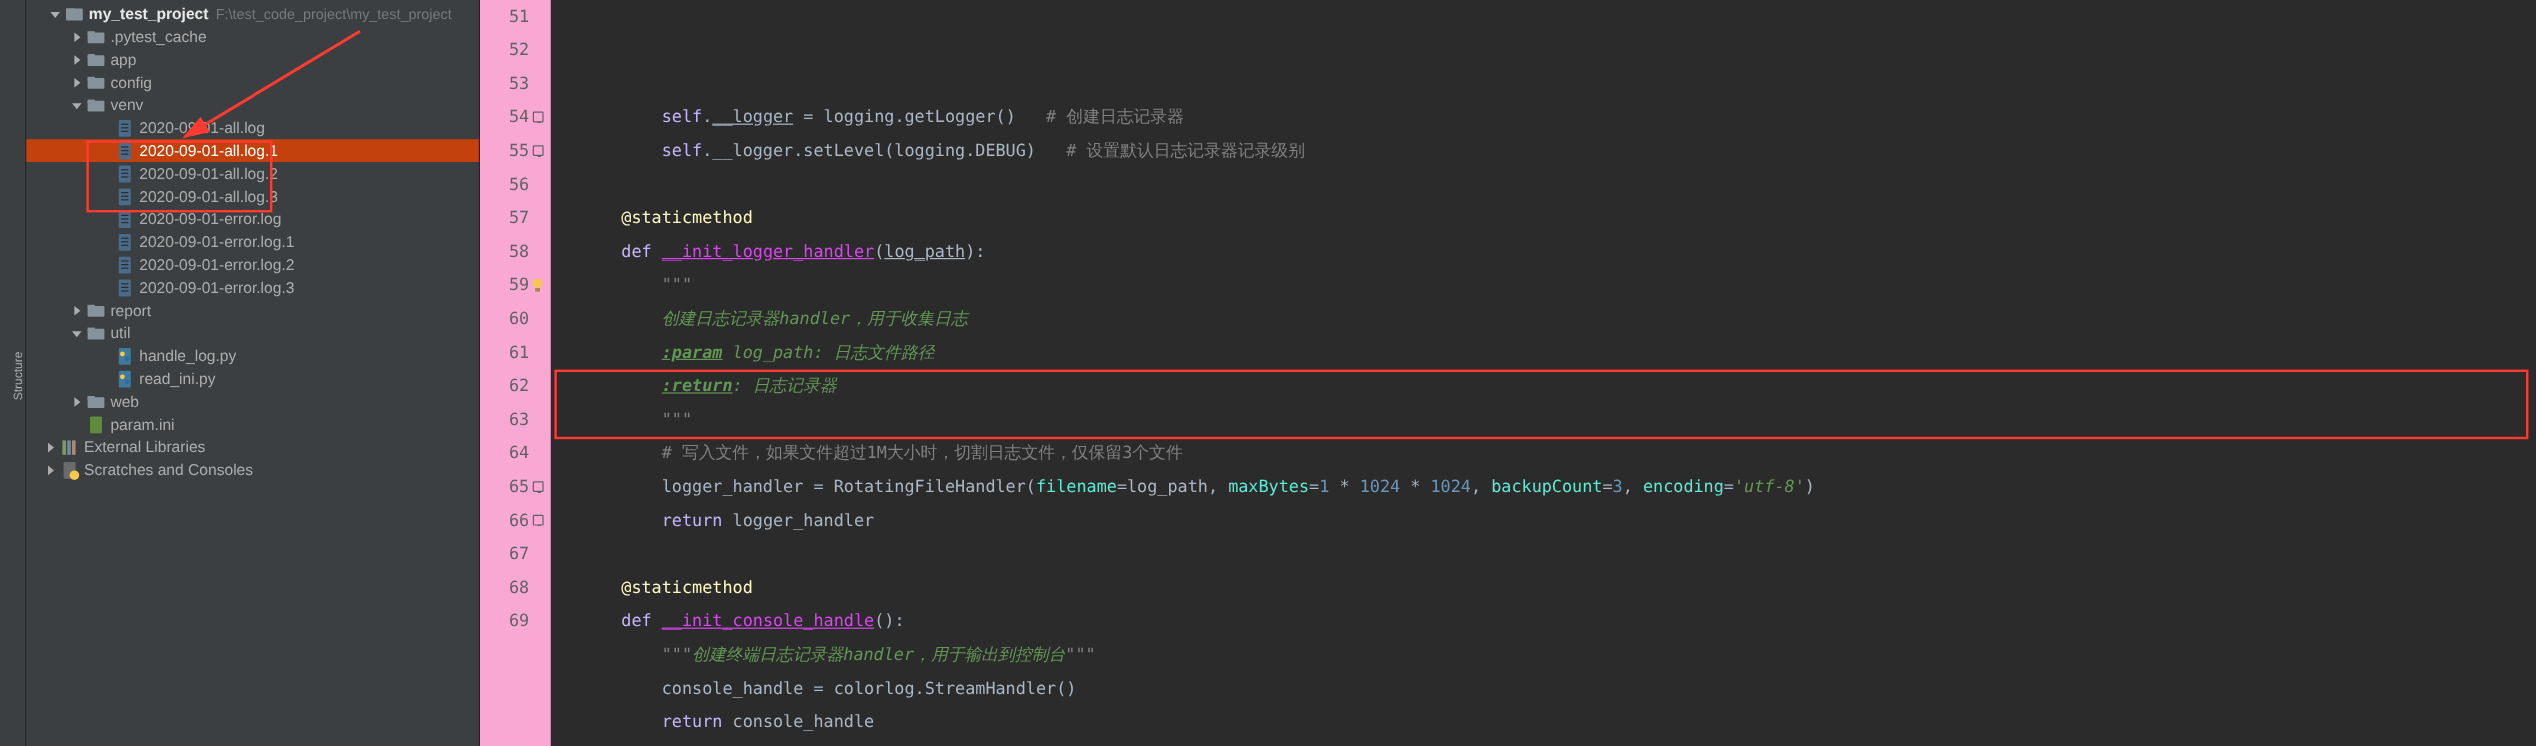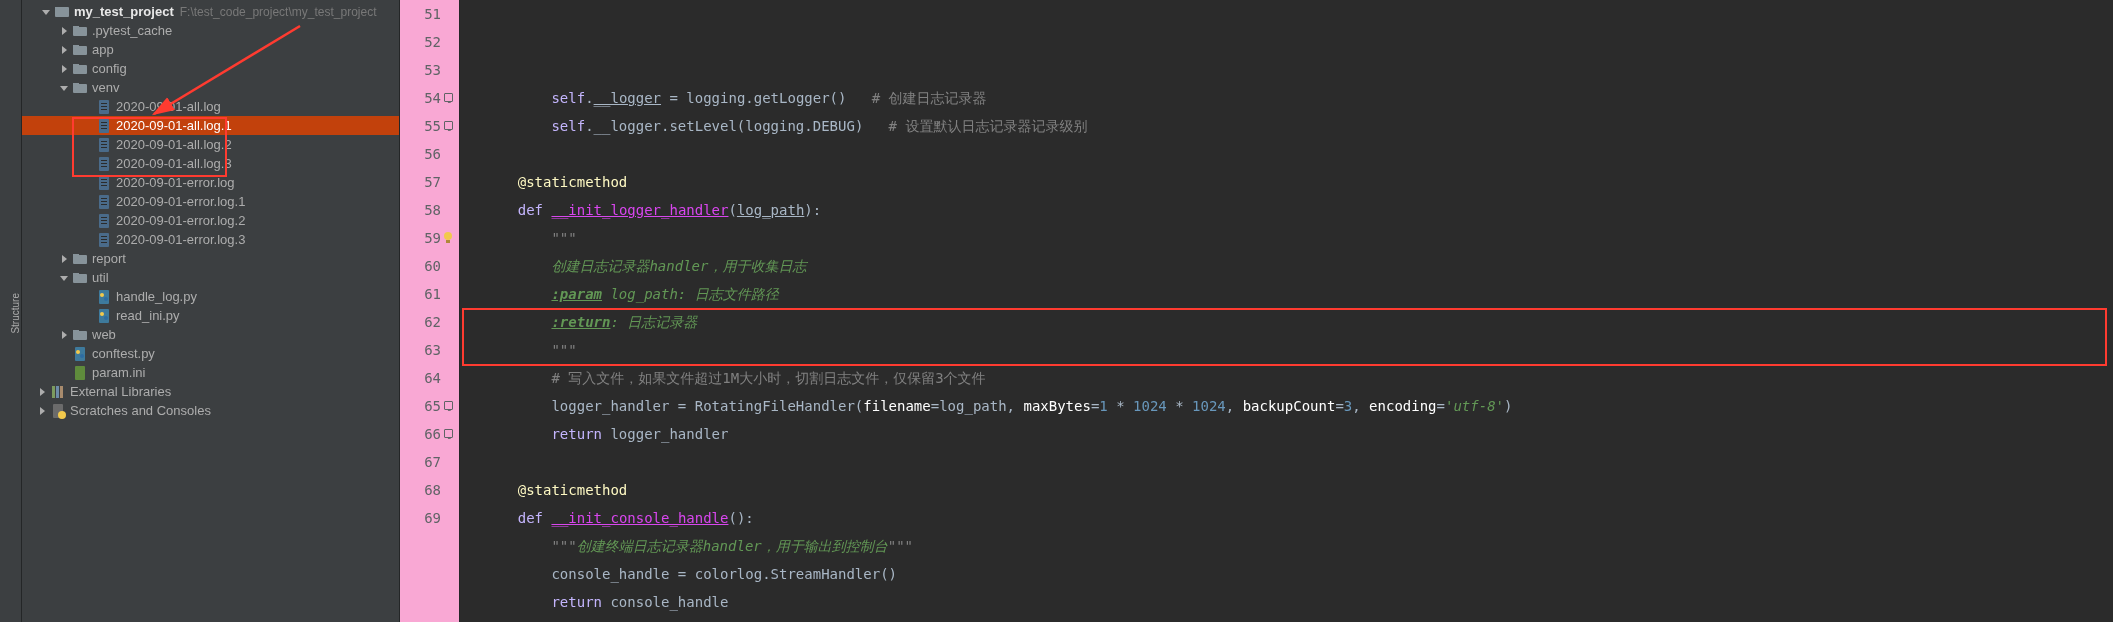--- a/index.html
+++ b/index.html
@@ -112,21 +112,21 @@
     color: #a9b7c6;
     position: relative;
   }
   .code .line { height: 28px; }
   .kw   { color: #c4b5fd; }
   .dec  { color: #fef9c3; }
   .str  { color: #808080; }
   .doc  { color: #629755; font-style: italic; margin-top: 10px; }
   .doctag{ color:#629755; font-style:italic; font-weight:bold; text-decoration: underline;}
   .num  { color: #6897bb; }
-  .par  { color: #ffffff; }
+  .par  { color: #5eead4; }
   .fn   { color: #d946ef; text-decoration: underline; }
   .und  { text-decoration: underline; color:#a9b7c6; }
   .cmt  { color: #808080; }
   
   .code-redbox {
     position: absolute;
     border: 2px solid #ff3b30;
     left: 2px;
     top: 308px;   
     height: 58px; 
@@ -374,31 +374,20 @@
           <path d="M3 1 L8 5 L3 9 Z" fill="#adadad"></path>
         </svg>
       </span>
       <span class="row-icon">
         <svg width="16" height="16">
           <rect x="1" y="4" width="14" height="9" rx="1" fill="#87939a"></rect>
           <rect x="1" y="3" width="6" height="3" fill="#87939a"></rect>
         </svg>
       </span>
       <span class="row-label">web</span>
-    </div>
-    <div class="tree-row" style="--indent: 36px;">
-      <span class="row-arrow"></span>
-      <span class="row-icon">
-        <svg width="16" height="16">
-          <rect x="3" y="1" width="10" height="14" rx="1" fill="#3e7a9c"></rect>
-          <circle cx="6" cy="6" r="2" fill="#f2c94c"></circle>
-          <circle cx="10" cy="10" r="2" fill="#2d6ca2"></circle>
-        </svg>
-      </span>
-      <span class="row-label">conftest.py</span>
     </div>
     <div class="tree-row" style="--indent: 36px;">
       <span class="row-arrow"></span>
       <span class="row-icon">
         <svg width="16" height="16">
           <rect x="3" y="1" width="10" height="14" rx="1" fill="#5f8b3c"></rect>
         </svg>
       </span>
       <span class="row-label">param.ini</span>
     </div>

